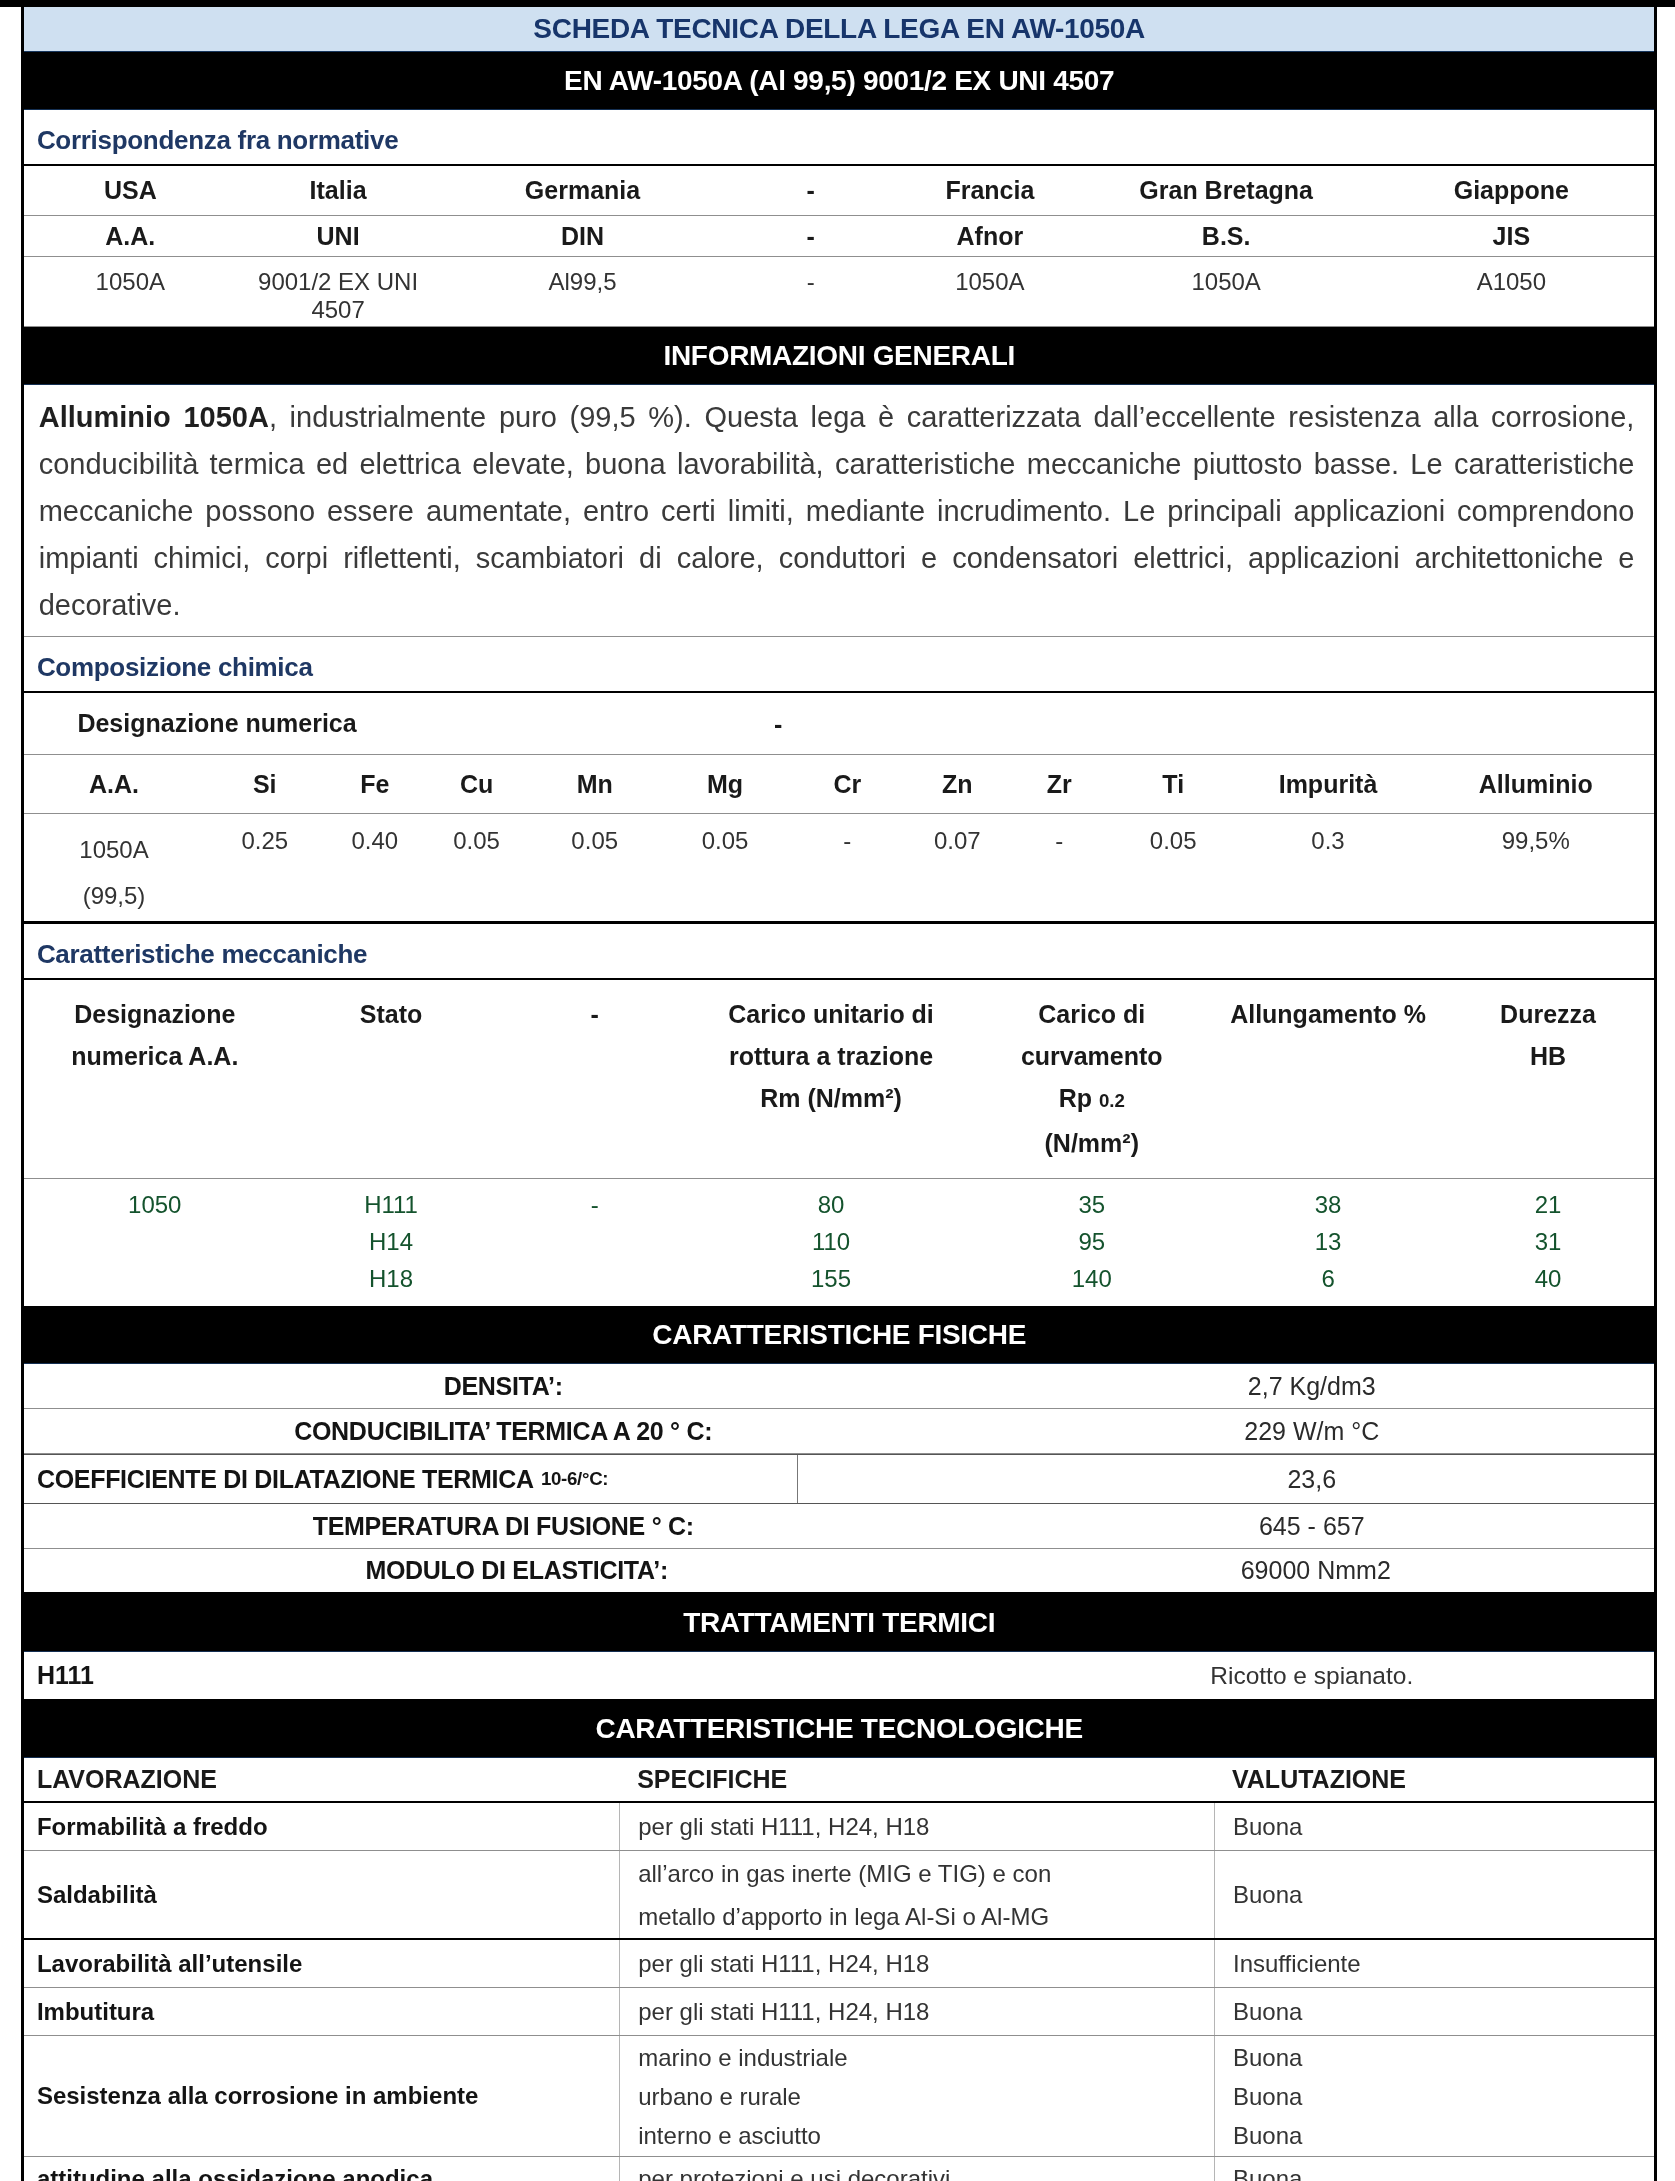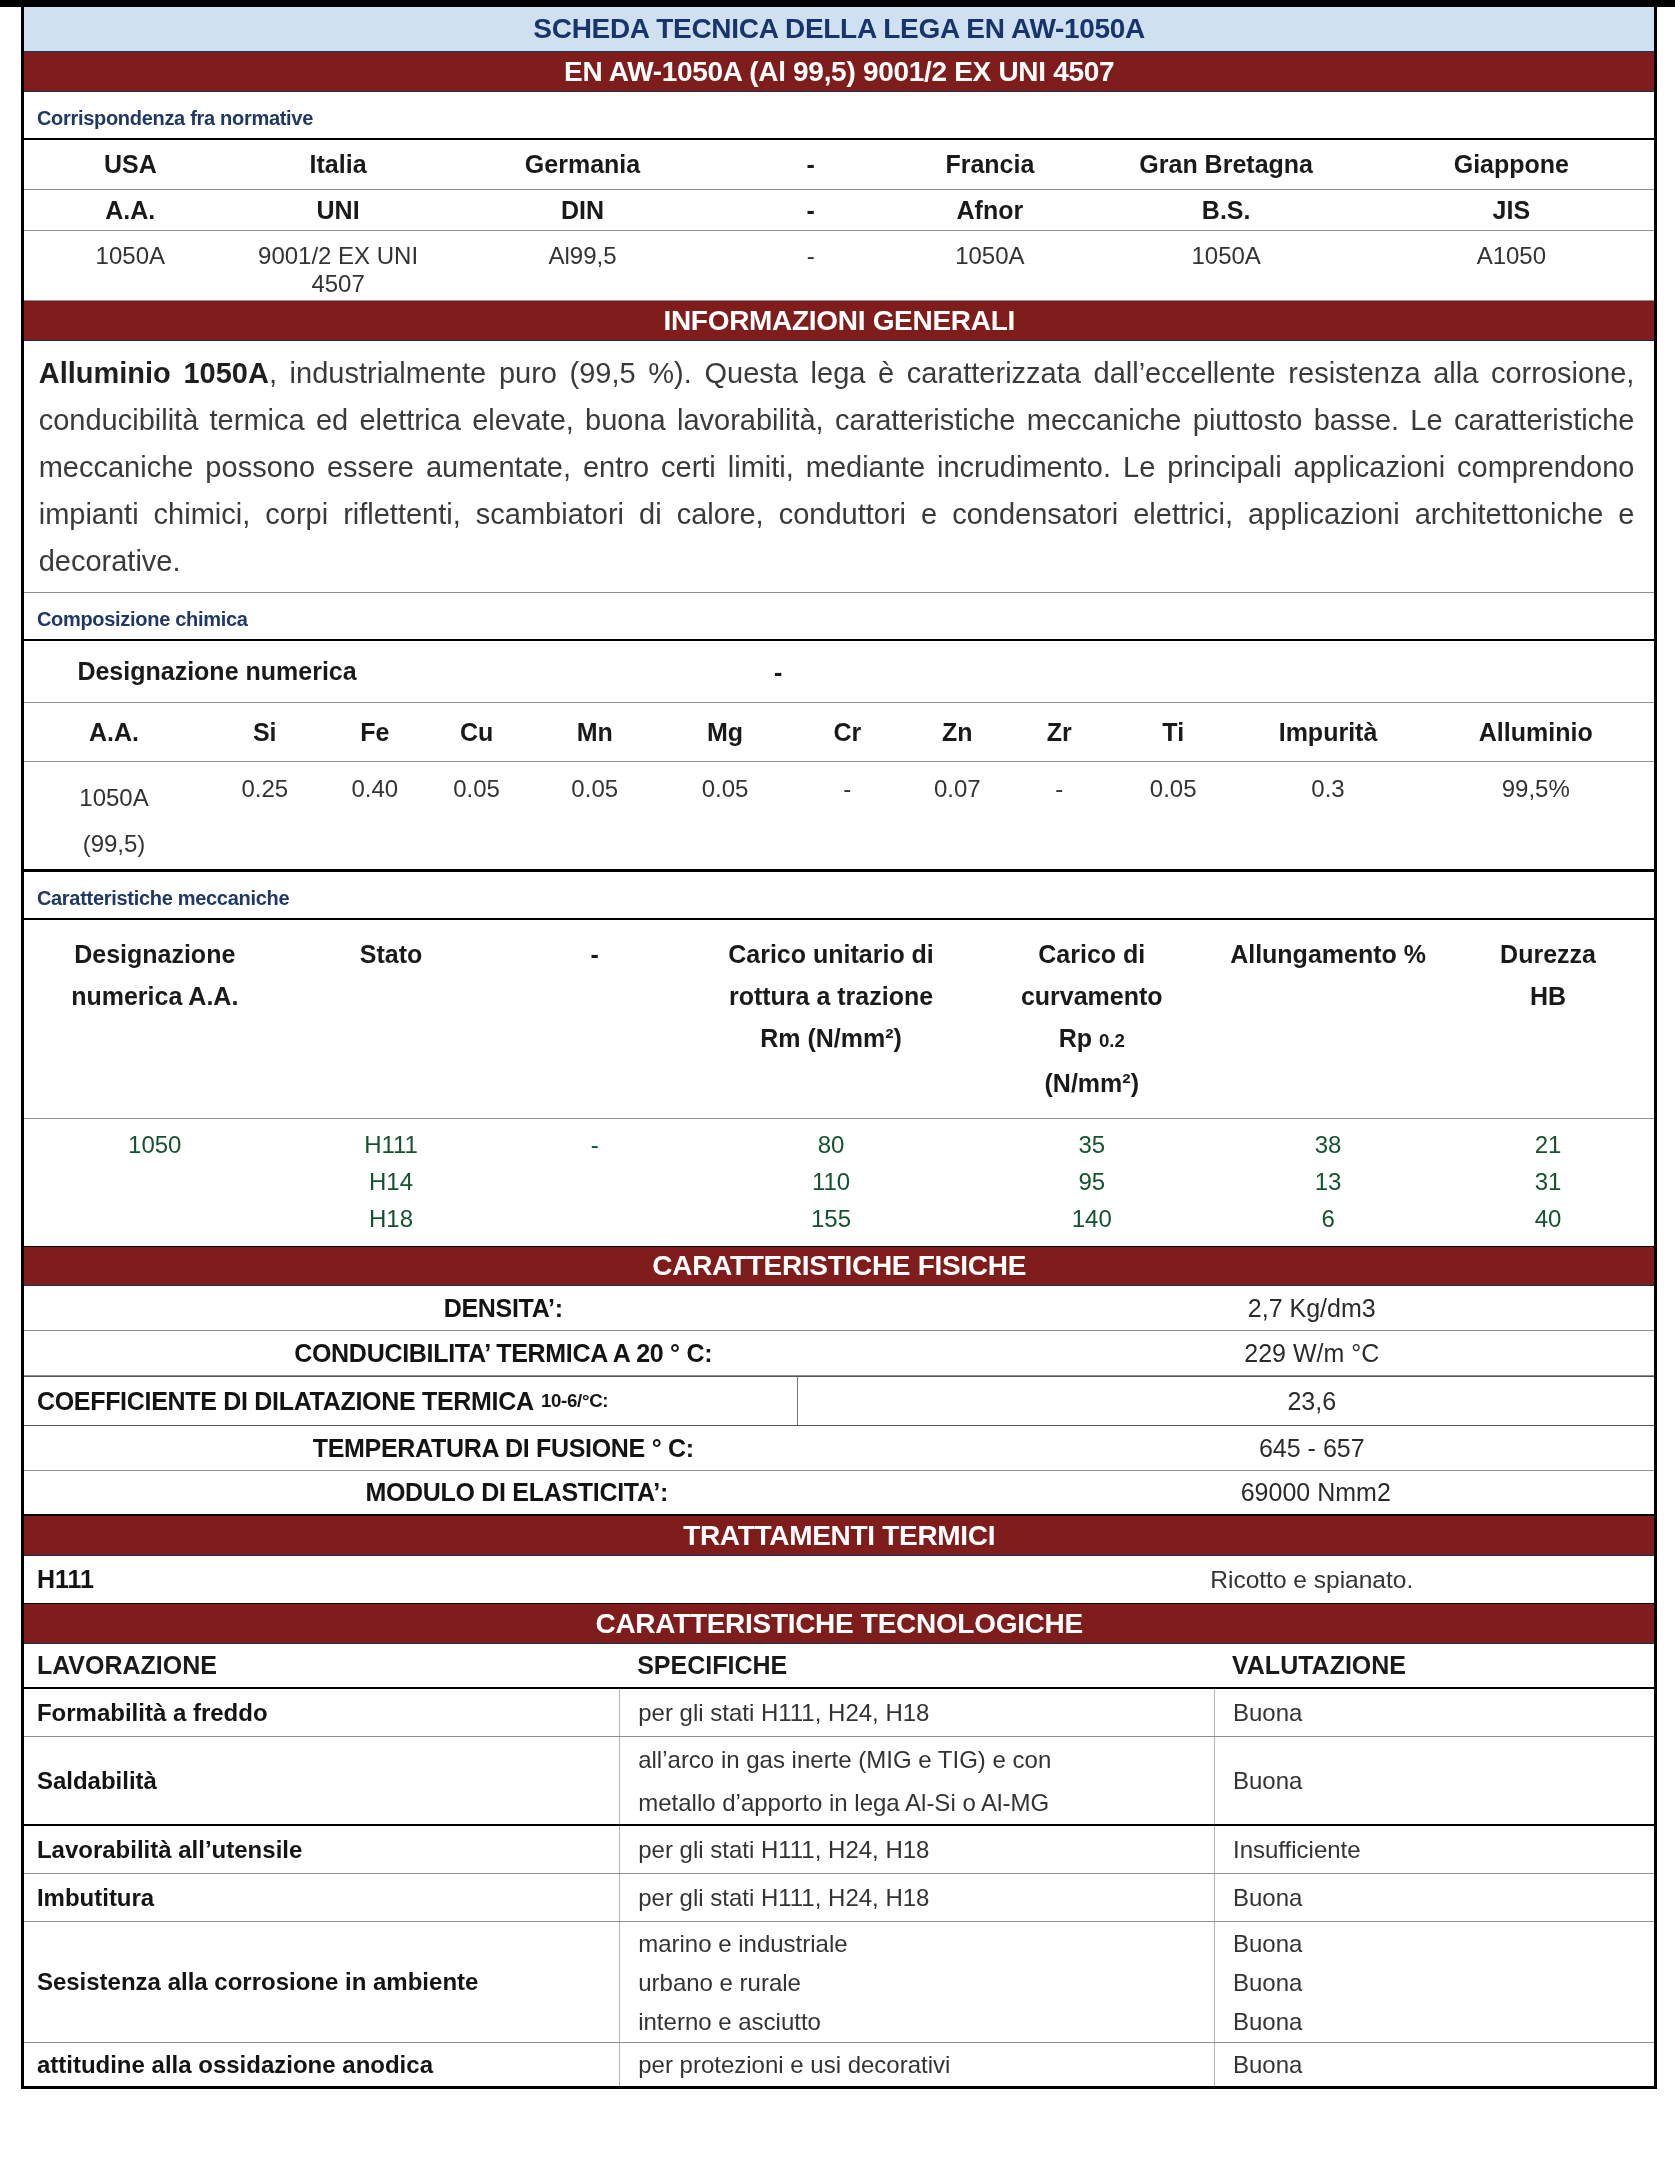--- a/index.html
+++ b/index.html
@@ -19,30 +19,30 @@
     background: #fff;
   }
   
   .band-light {
     height: 45px; background: #cfe0f1;
     border-bottom: 1.8px solid #17365d;
     display: flex; align-items: center; justify-content: center;
     font-size: 28px; font-weight: bold; color: #17356b; letter-spacing: -0.3px;
   }
   .band-dark {
-    height: 40px; background: #7f1d1d;
+    height: 58px; background: #000000;
     border-bottom: 1.8px solid #142f52;
     display: flex; align-items: center; justify-content: center;
     font-size: 28px; font-weight: bold; color: #fff; letter-spacing: -0.3px;
   }
   .band-dark.bt { border-top: 1.8px solid #000; }
   
   .sec-heading {
     padding: 15px 0 8px 12.5px;
-    font-size: 20px; font-weight: bold; color: #1f3864;
+    font-size: 26px; font-weight: bold; color: #1f3864;
     border-bottom: 2.7px solid #000;
     letter-spacing: -0.3px;
   }
   
   .frow { display: flex; align-items: center; }
   .cell-c { text-align: center; }
   
   .corr-head { height: 50px; font-size: 25px; font-weight: bold; color: #1a1a1a; border-bottom: 1.8px solid #8f8f8f; }
   .corr-sub  { height: 41px; font-size: 25px; font-weight: bold; color: #1a1a1a; border-bottom: 1.8px solid #8f8f8f; }
   .corr-data { min-height: 70px; font-size: 24px; color: #333; border-bottom: 1.8px solid #8f8f8f; align-items: flex-start; padding-top: 10.7px; }

